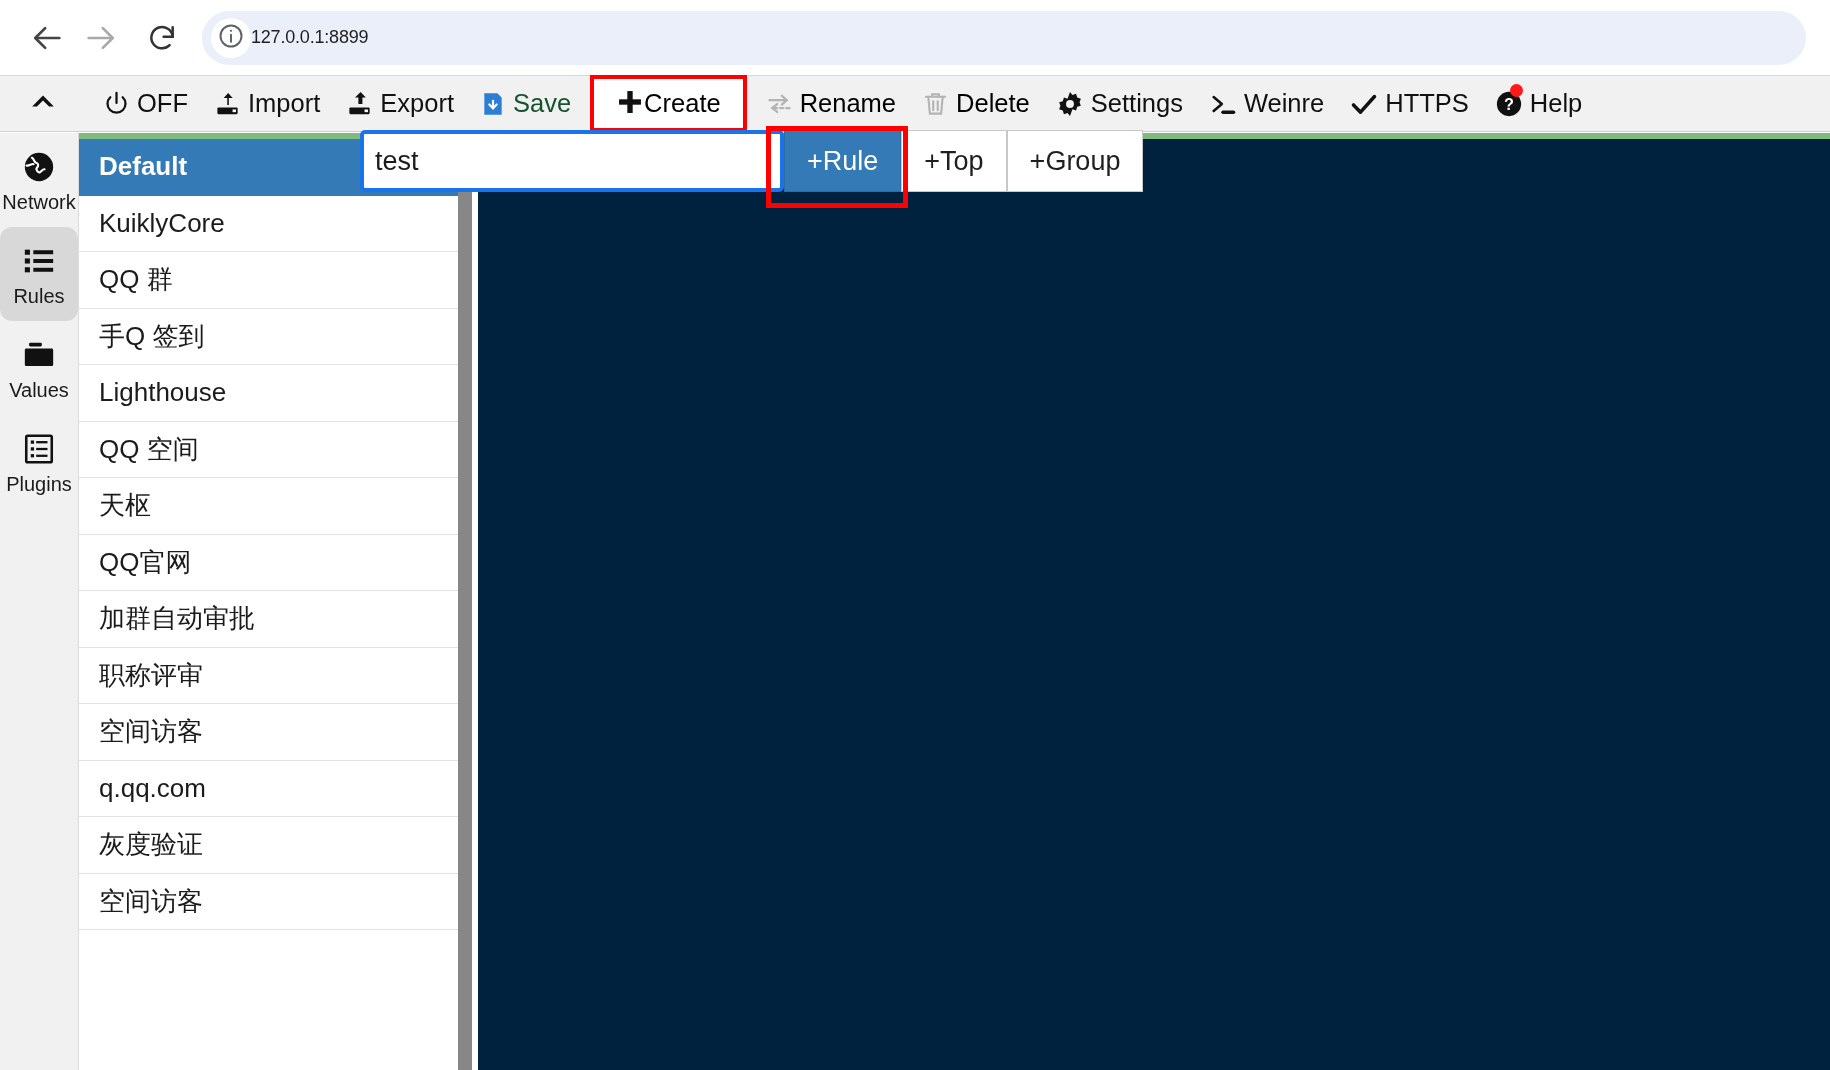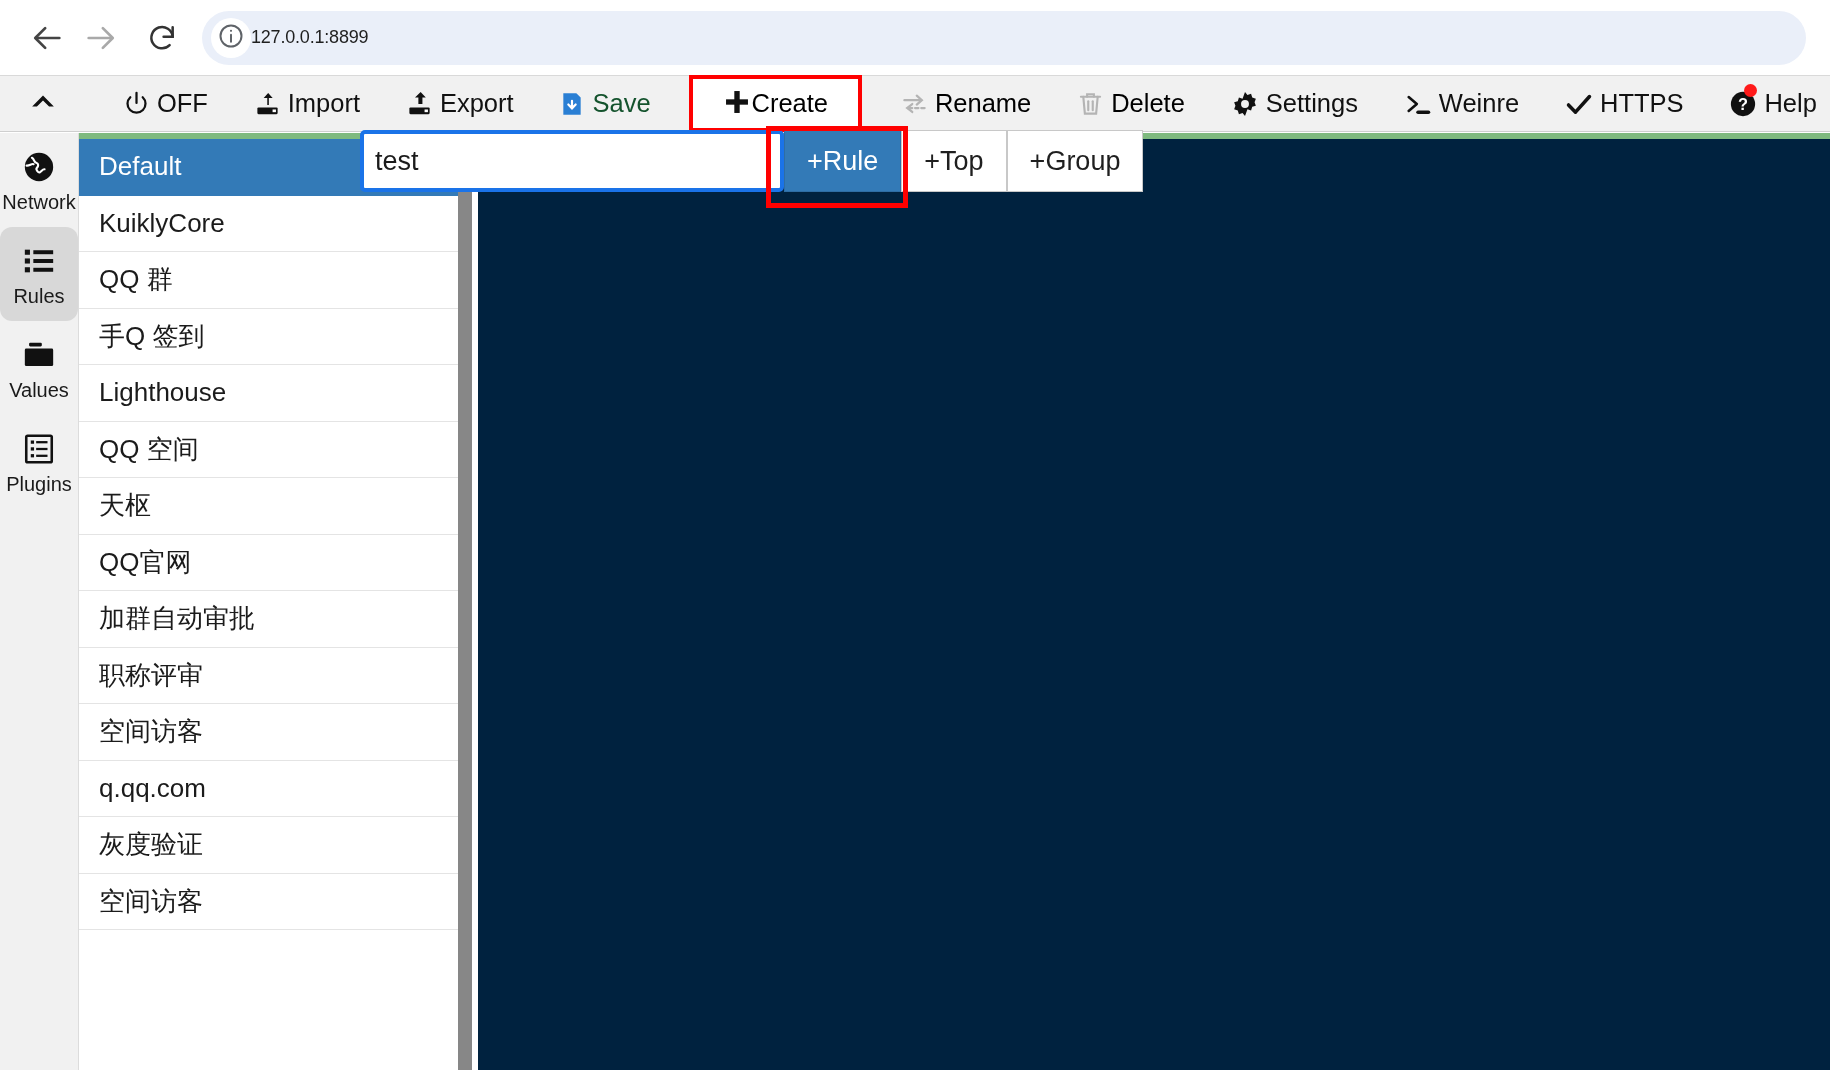--- a/index.html
+++ b/index.html
@@ -51,21 +51,21 @@
     text-align: center;
   }
 
   
   #app-toolbar {
     position: absolute; left: 0; top: 75px;
     width: 1830px; height: 57px;
     background: #f1f1f1;
     border-top: 1px solid #d9d9d9;
     border-bottom: 1px solid #cfcfcf;
-    display: flex; align-items: center; justify-content: space-between;
+    display: flex; align-items: center;
   }
   .tb-item {
     display: flex; align-items: center;
     height: 55px;
     padding: 0 13px;
     font-size: 25.5px;
     color: #111111;
     white-space: nowrap;
     position: relative;
   }
@@ -75,21 +75,21 @@
     flex: 0 0 auto;
   }
   .tb-item.disabled { color: #000000; }
   .tb-item.accent { color: #14532d; }
   .tb-collapse { padding: 0 34px 0 30px; }
   #tb-create-wrap {
     border: 4px solid #ff0000;
     background: #ffffff;
     height: 57px;
     display: flex; align-items: center;
-    padding: 0 30px;
+    padding: 0 22px;
     margin: 12px 6px;
   }
   #help-dot {
     position: absolute;
     width: 13px; height: 13px; border-radius: 50%;
     background: #ff1a1a;
     top: 8px; left: 28px;
   }
 
   
@@ -130,21 +130,21 @@
     display: flex; align-items: center;
     padding-left: 20px;
     font-size: 26px;
     color: #1b1b1b;
     border-bottom: 1px solid #e4e4e4;
     white-space: nowrap;
   }
   .list-row.selected {
     background: #337ab7;
     color: #ffffff;
-    font-weight: normal;
+    font-weight: bold;
     border-bottom-color: #337ab7;
   }
 
   
   #list-scrollbar {
     position: absolute; left: 458px; top: 139px;
     width: 17px; height: 931px;
     background: #f2f2f2;
   }
   #list-scrollbar-thumb {

